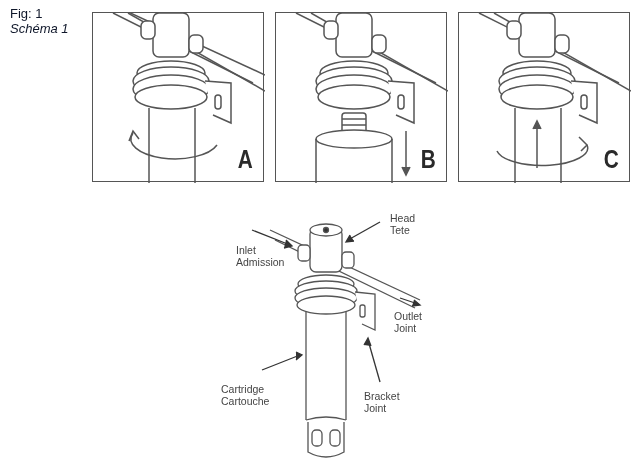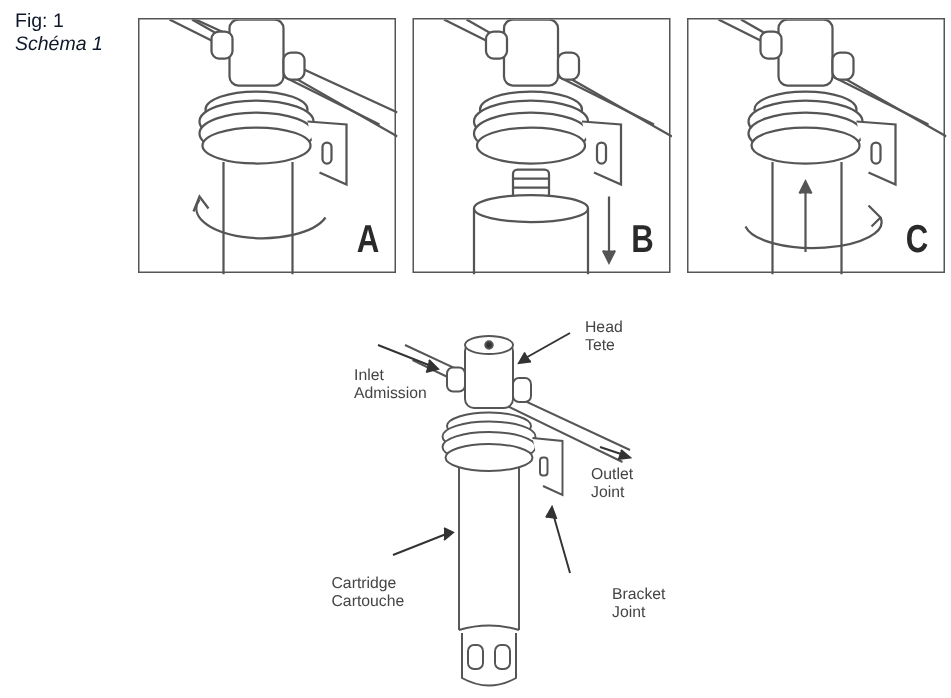--- a/index.html
+++ b/index.html
@@ -148,17 +148,17 @@
     <div class="it">Admission</div>
   </div>
   <div class="callout" style="left:194px; top:110px;">
     <div>Outlet</div>
     <div class="it">Joint</div>
   </div>
   <div class="callout" style="left:21px; top:183px;">
     <div>Cartridge</div>
     <div class="it">Cartouche</div>
   </div>
-  <div class="callout" style="left:164px; top:190px;margin-left:44px;">
+  <div class="callout" style="left:164px; top:190px;">
     <div>Bracket</div>
     <div class="it">Joint</div>
   </div>
 </div>
 
 </body></html>

